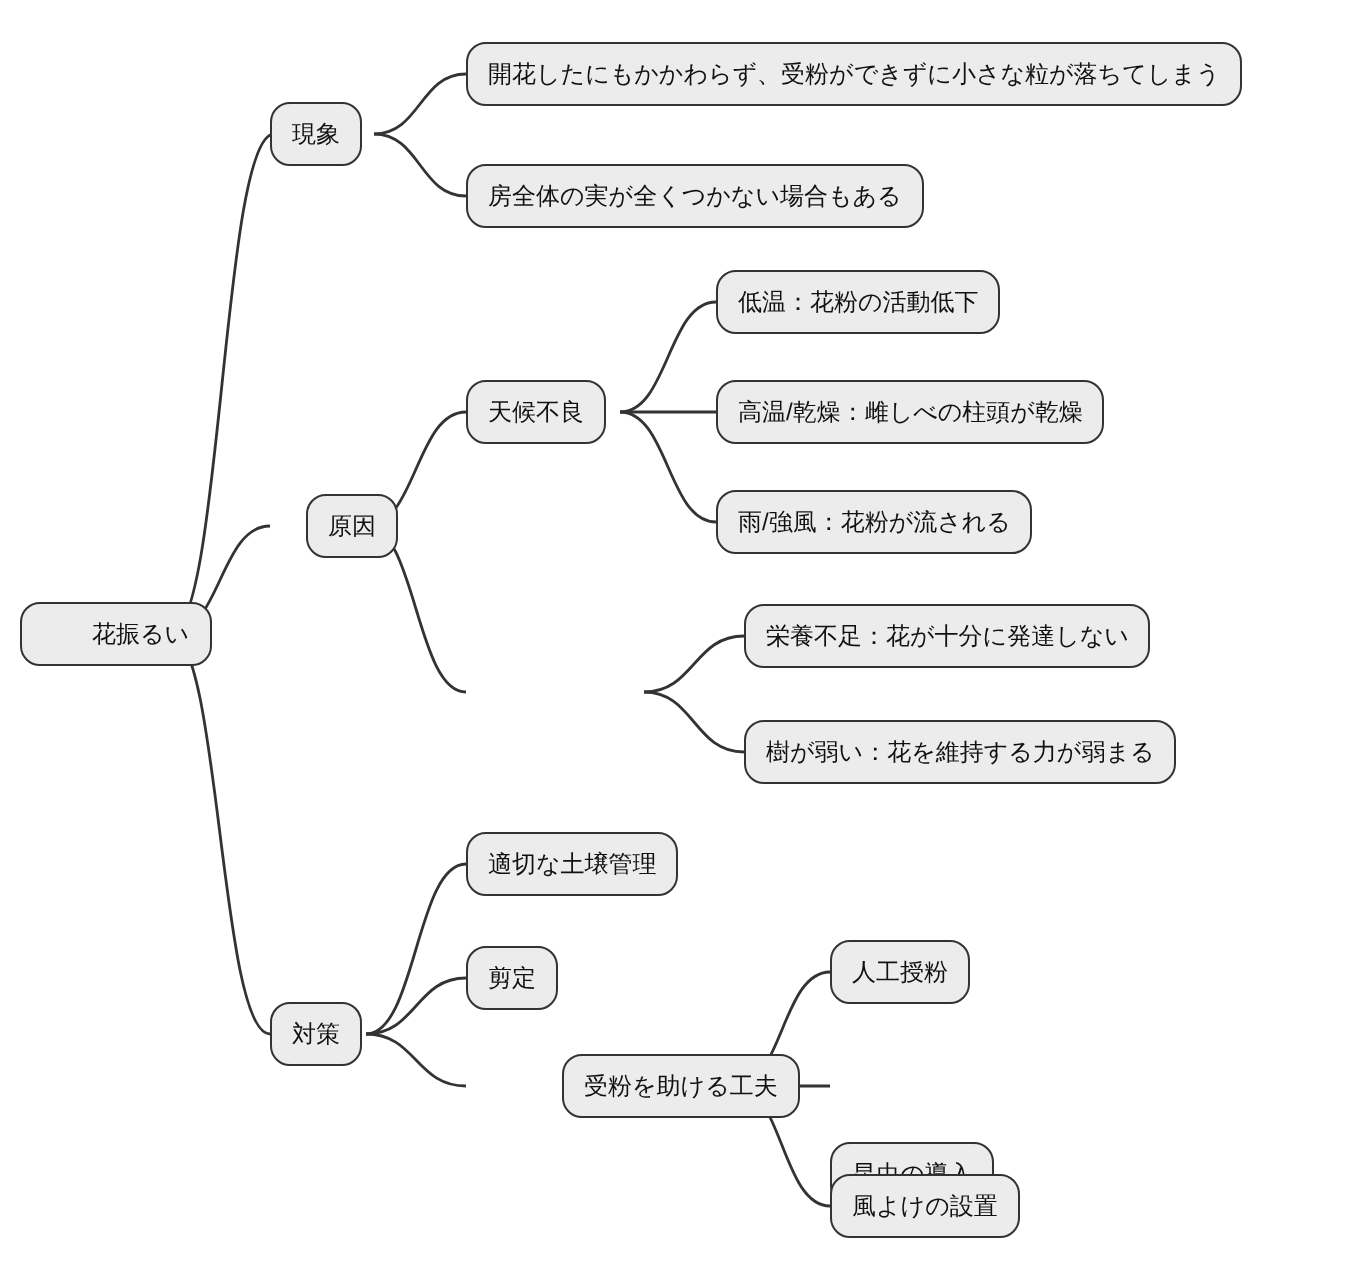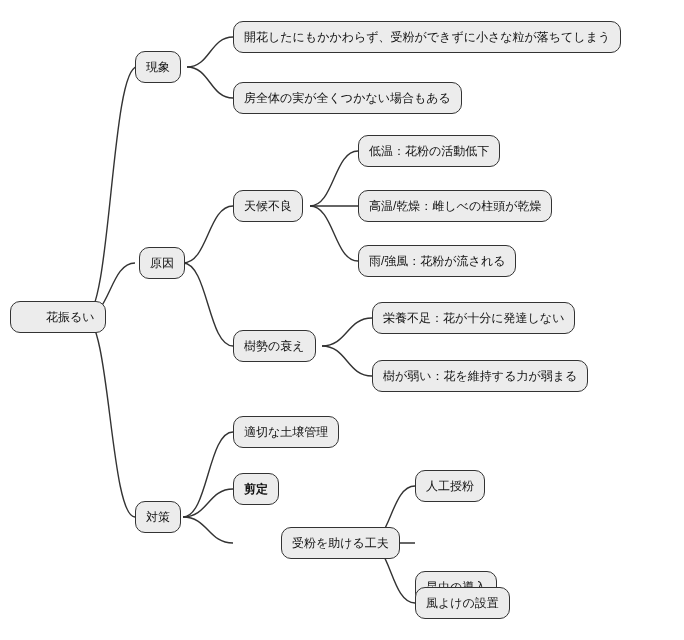--- a/index.html
+++ b/index.html
@@ -65,37 +65,36 @@
     <path d="M183,517 C208,517 208,489 233,489"></path>
     <path d="M183,517 C208,517 208,543 233,543"></path>
     <path d="M368,543 C391,543 391,486 415,486"></path>
     <path d="M368,543 L415,543"></path>
     <path d="M368,543 C391,543 391,603 415,603"></path>
   </svg>
 
   <div class="node" style="left:10px; top:301px;padding-left:35px;">花振るい</div>
 
   <div class="node" style="left:135px; top:51px;">現象</div>
-  <div class="node" style="left:139px; top:247px;">原因</div>
+  <div class="node" style="left:153px; top:247px;">原因</div>
   <div class="node" style="left:135px; top:501px;">対策</div>
 
   <div class="node" style="left:233px; top:21px;">開花したにもかかわらず、受粉ができずに小さな粒が落ちてしまう</div>
   <div class="node" style="left:233px; top:82px;">房全体の実が全くつかない場合もある</div>
 
   <div class="node" style="left:233px; top:190px;">天候不良</div>
-  <div class="node" style="left:233px; top:330px;">樹勢の衰え</div>
 
   <div class="node" style="left:358px; top:135px;">低温：花粉の活動低下</div>
   <div class="node" style="left:358px; top:190px;">高温/乾燥：雌しべの柱頭が乾燥</div>
   <div class="node" style="left:358px; top:245px;">雨/強風：花粉が流される</div>
 
   <div class="node" style="left:372px; top:302px;">栄養不足：花が十分に発達しない</div>
   <div class="node" style="left:372px; top:360px;">樹が弱い：花を維持する力が弱まる</div>
 
   <div class="node" style="left:233px; top:416px;text-align:center;">適切な土壌管理</div>
-  <div class="node" style="left:233px; top:473px;font-weight:bold;">剪定</div>
+  <div class="node" style="left:233px; top:473px;">剪定</div>
   <div class="node" style="left:233px; top:527px;margin-left:48px;">受粉を助ける工夫</div>
 
   <div class="node" style="left:415px; top:470px;">人工授粉</div>
   <div class="node" style="left:415px; top:527px;margin-top:44px;">昆虫の導入</div>
   <div class="node" style="left:415px; top:587px;">風よけの設置</div>
 
 </div>
 
 </body></html>

